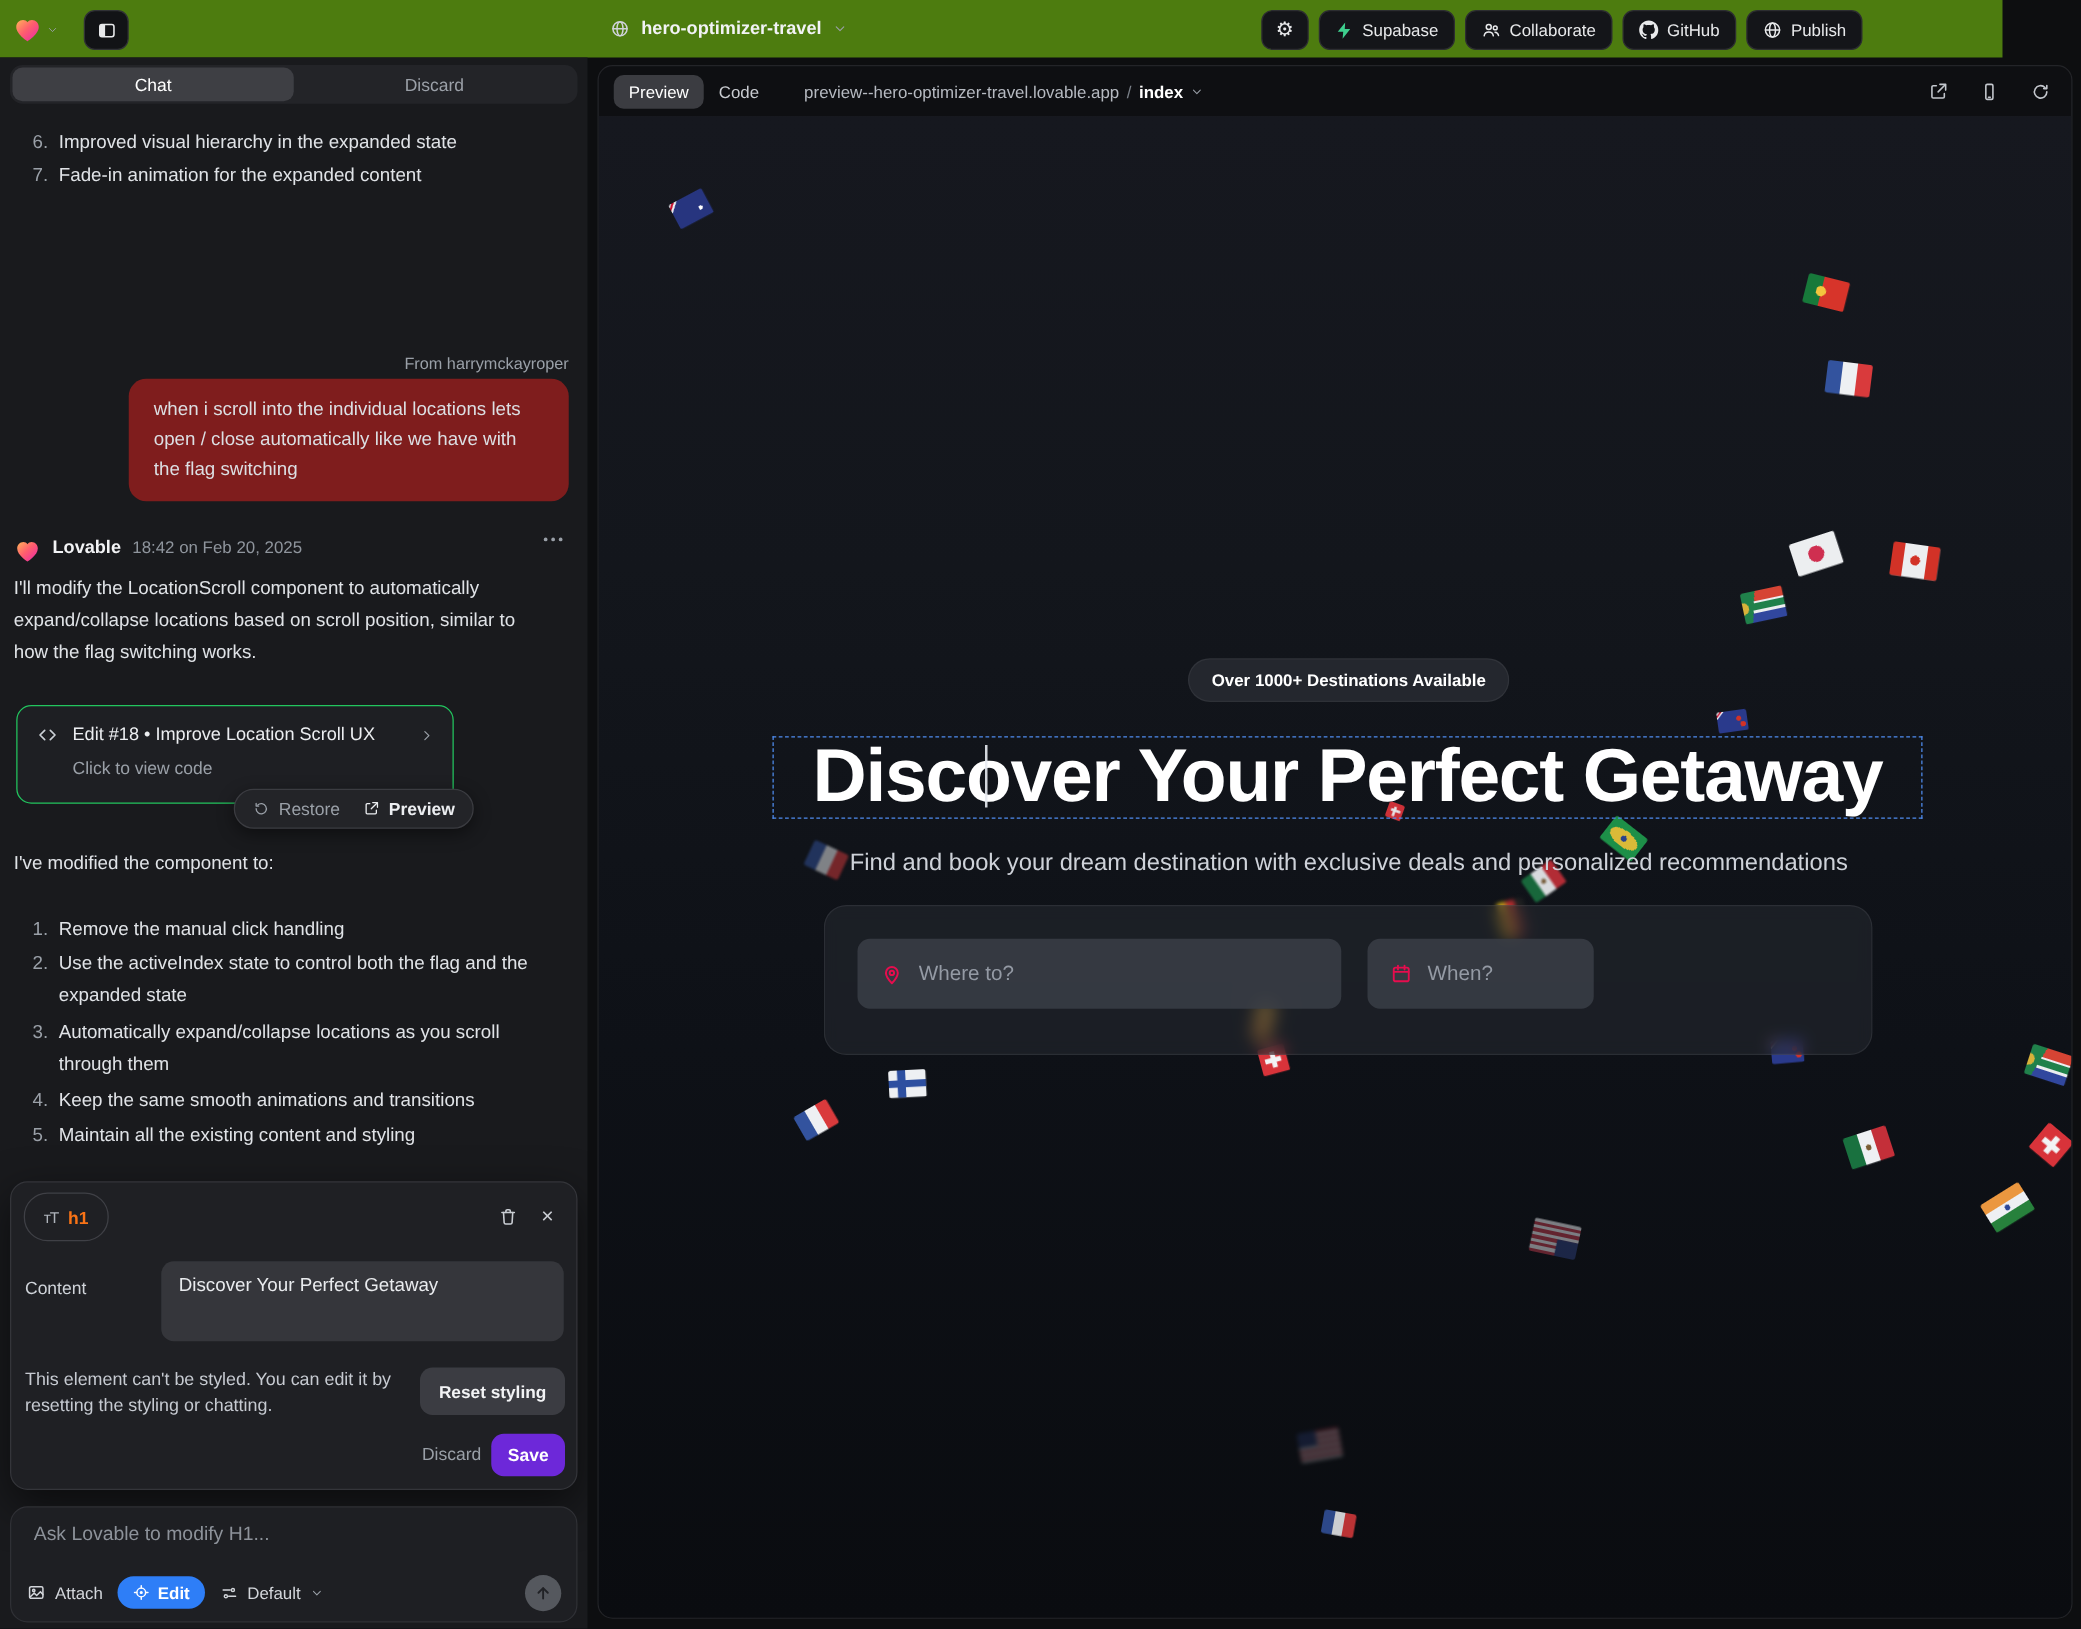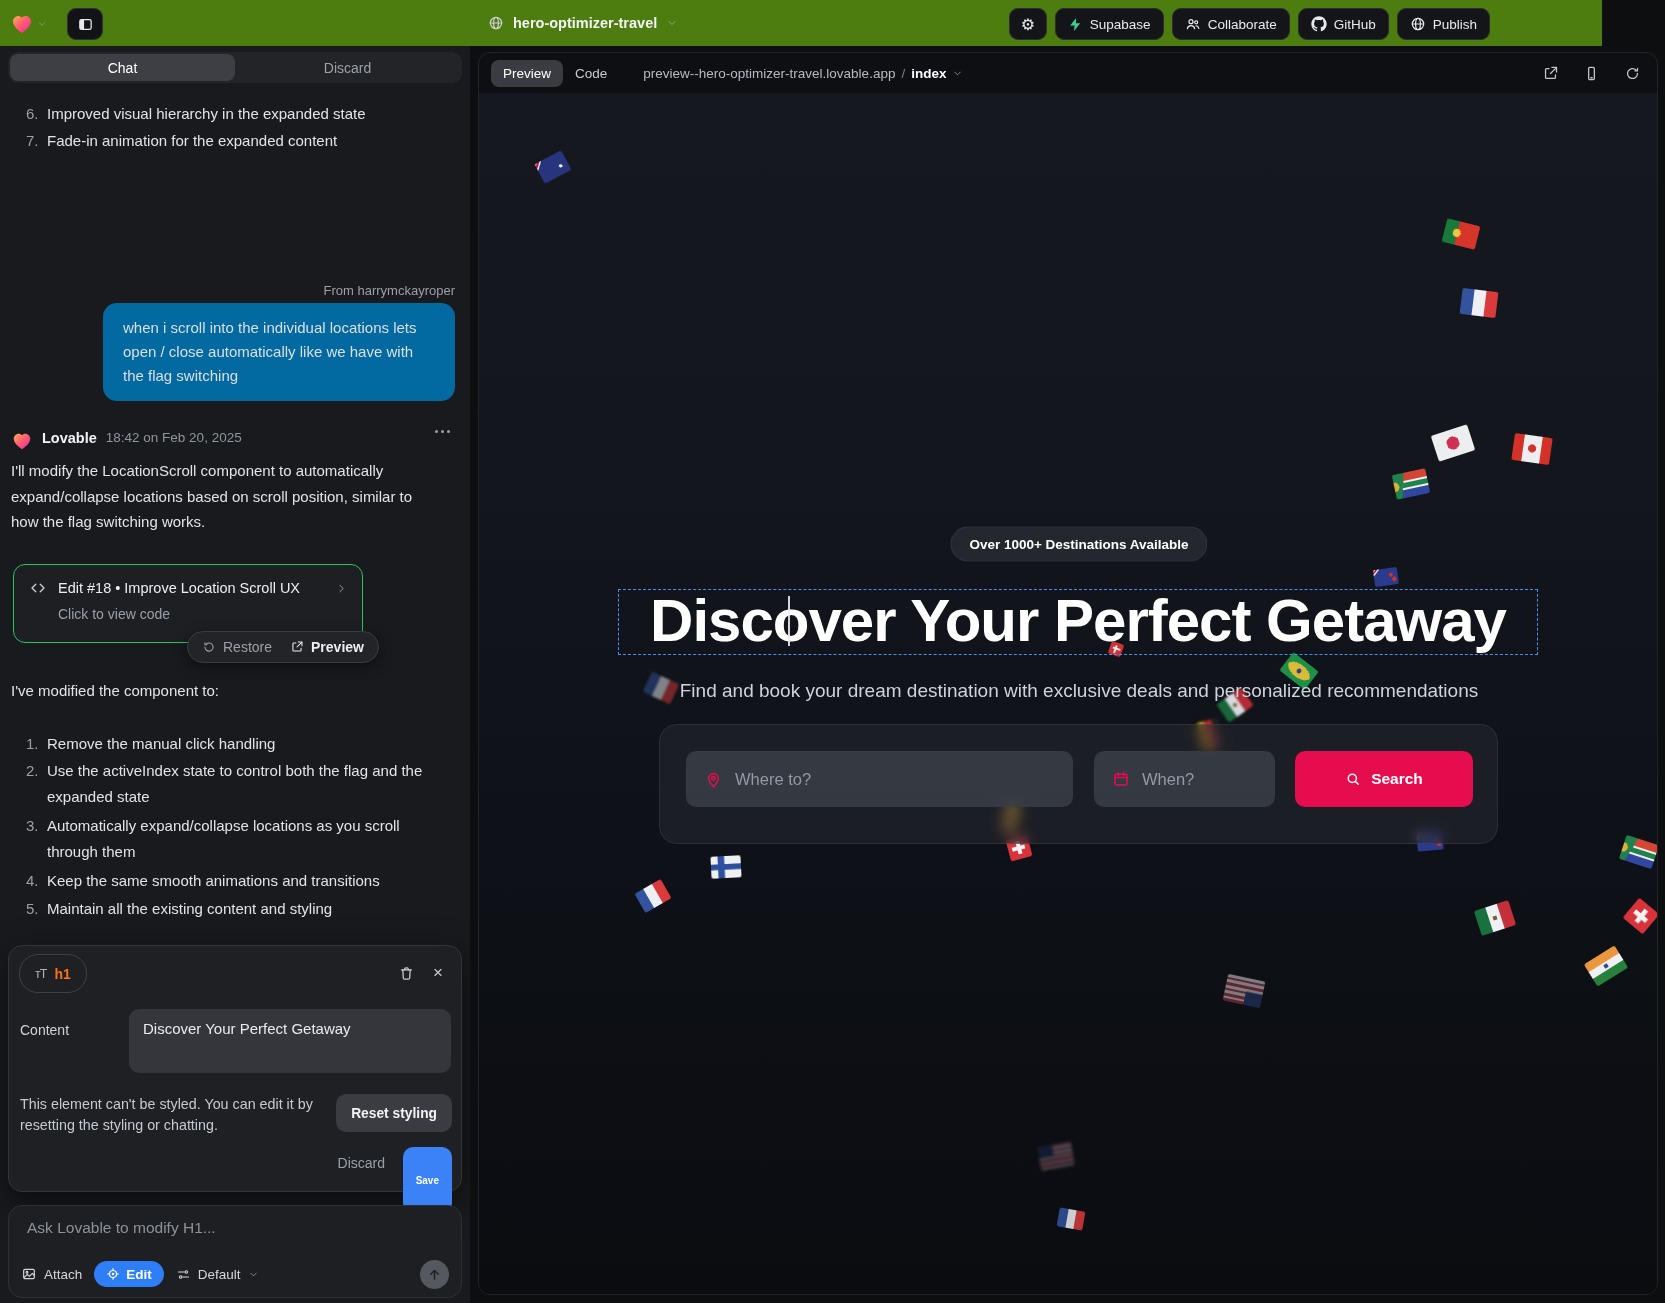--- a/index.html
+++ b/index.html
@@ -28,21 +28,21 @@
   .tab{flex:1;display:flex;align-items:center;justify-content:center;font-size:14px;color:#9ba0a8;
       border-radius:8px;cursor:pointer}
   .tab.sel{background:#3e3f44;color:#fff}
   .chat-text{font-size:15px;line-height:25.5px;color:#e0e3e7}
   .clipped{position:absolute;left:11px;top:36px;width:440px;height:10px;overflow:hidden;opacity:.45}
   .clipped span{position:relative;top:-14px;display:block;font-size:15px;color:#9aa0a8}
   .li-row{position:absolute;left:26px;display:flex}
   .li-num{width:21px;flex:none;color:#9aa0a8;font-size:15px;line-height:25.5px}
   .li-text{font-size:15px;line-height:25.5px;color:#e0e3e7}
   .from-label{position:absolute;right:15px;top:237px;font-size:13px;color:#9aa0a8}
-  .bubble{position:absolute;left:103px;top:257px;width:352px;box-sizing:border-box;background:#0369a1;
+  .bubble{position:absolute;left:103px;top:257px;width:352px;box-sizing:border-box;background:#7f1d1d;
       border-radius:14px;padding:13px 20px;font-size:15px;line-height:24px;color:#dcdfe3}
   .asst-head{position:absolute;left:11px;right:20px;top:384px;display:flex;align-items:flex-start;gap:9px}
   .asst-name{font-size:14.5px;font-weight:700;color:#f2f3f5}
   .asst-ts{font-size:13.5px;color:#8f959d}
   .dots{margin-left:auto;color:#9aa0a8;cursor:pointer;display:flex;gap:3px}
   .dots i{width:3px;height:3px;border-radius:50%;background:#9aa0a8;display:block}
   .edit-card{position:absolute;left:13px;top:518px;width:350px;height:79px;background:#1e1f23;
       border:1px solid #22c55e;border-radius:12px;box-sizing:border-box;padding:14px 14px 0 15px;cursor:pointer}
   .ec-row1{display:flex;align-items:center;gap:11px}
   .ec-title{font-size:14.5px;color:#eceef1;white-space:nowrap}
@@ -62,22 +62,22 @@
   .icon-btn{position:absolute;width:26px;height:26px;display:flex;align-items:center;justify-content:center;
       color:#c9cdd3;cursor:pointer}
   .content-label{position:absolute;left:11px;top:76px;font-size:14px;color:#cfd3d9}
   #content-ta{position:absolute;left:120px;top:63px;width:322px;height:64px;box-sizing:border-box;background:#35363b;
       border:none;border-radius:10px;padding:11px 14px;font-size:15px;color:#e9ebee;resize:none;outline:none;
       font-family:"Liberation Sans",sans-serif}
   .note{position:absolute;left:11px;top:148px;width:316px;font-size:14.3px;line-height:20.5px;color:#c6cad1}
   .reset-btn{position:absolute;right:9px;top:148px;height:38px;padding:0 15px;background:#3b3c42;border-radius:10px;
       display:flex;align-items:center;font-size:13.8px;font-weight:600;color:#f2f3f5;cursor:pointer}
   .discard-btn{position:absolute;right:76px;top:209px;font-size:14px;color:#9aa0a8;cursor:pointer}
-  .save-btn{position:absolute;right:9px;top:201px;height:34px;padding:16px 13px;background:#3b82f6;border-radius:10px;
-      display:flex;align-items:center;font-size:10px;font-weight:600;color:#fff;cursor:pointer}
+  .save-btn{position:absolute;right:9px;top:201px;height:34px;padding:0 13px;background:#6d28d9;border-radius:10px;
+      display:flex;align-items:center;font-size:14px;font-weight:600;color:#fff;cursor:pointer}
 
   
   #chatinput{position:absolute;left:8px;top:1159px;width:454px;height:93px;background:#1e1f23;
       border:1px solid #2f3035;border-radius:14px;box-sizing:border-box}
   #ask-input{position:absolute;left:16px;top:12px;width:410px;background:transparent;border:none;outline:none;
       font-size:15.5px;color:#e6e8eb;font-family:"Liberation Sans",sans-serif}
   #ask-input::placeholder{color:#8d929a}
   .ci-row{position:absolute;left:12px;right:12px;bottom:9px;height:28px;display:flex;align-items:center;gap:12px}
   .ci-item{display:flex;align-items:center;gap:7px;font-size:13.5px;color:#d3d6db;cursor:pointer}
   .edit-pill{height:26px;padding:0 12px;background:#2e7ef7;border-radius:15px;display:flex;align-items:center;
@@ -479,23 +479,16 @@
       </div>
       <div class="inputbox" style="left:434px;width:181px">
         <svg class="ic" width="18" height="18" viewBox="0 0 24 24" style="color:#e60d4e;stroke-width:2">
           <rect x="4" y="5.5" width="16" height="14.5" rx="2"></rect>
             <path d="M4 10h16"></path>
             <path d="M8.5 3.5v4"></path>
             <path d="M15.5 3.5v4"></path>
         </svg>
         <span>When?</span>
       </div>
-      <div class="search-btn">
-        <svg class="ic" width="16" height="16" viewBox="0 0 24 24" style="stroke-width:2.2">
-          <circle cx="11" cy="11" r="6.2"></circle>
-            <path d="M15.6 15.6L20 20"></path>
-        </svg>
-        <span>Search</span>
-      </div>
     </div>
 
   </div>
 </div>
 
 </body></html>

